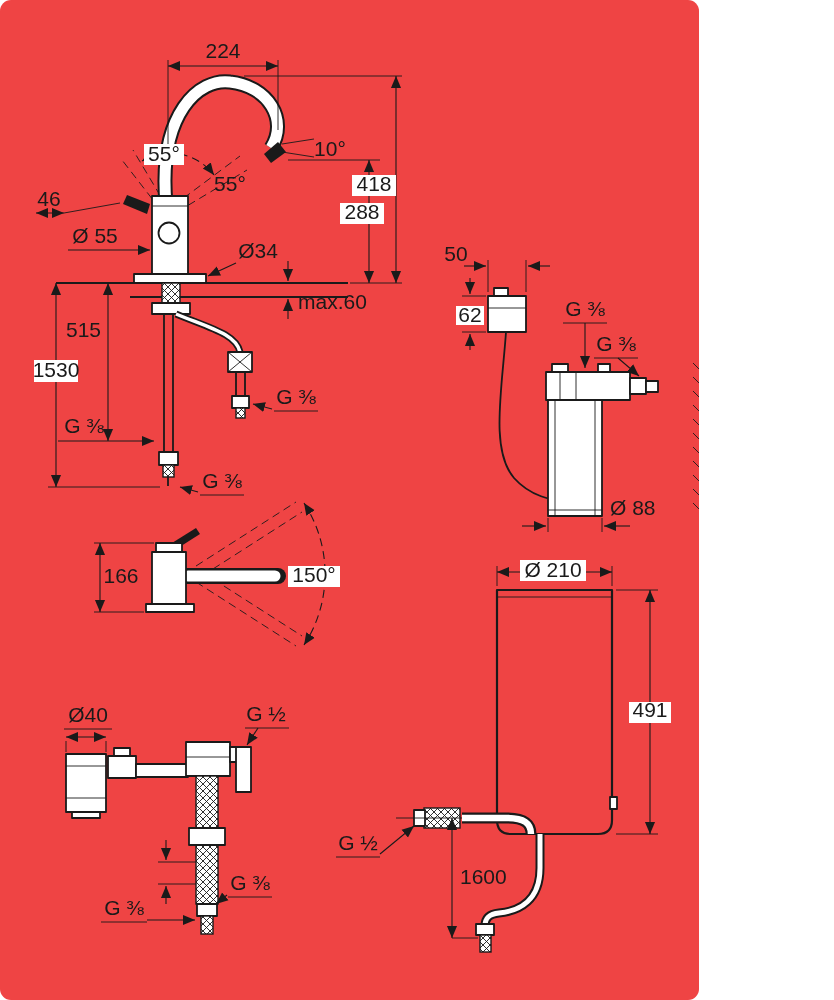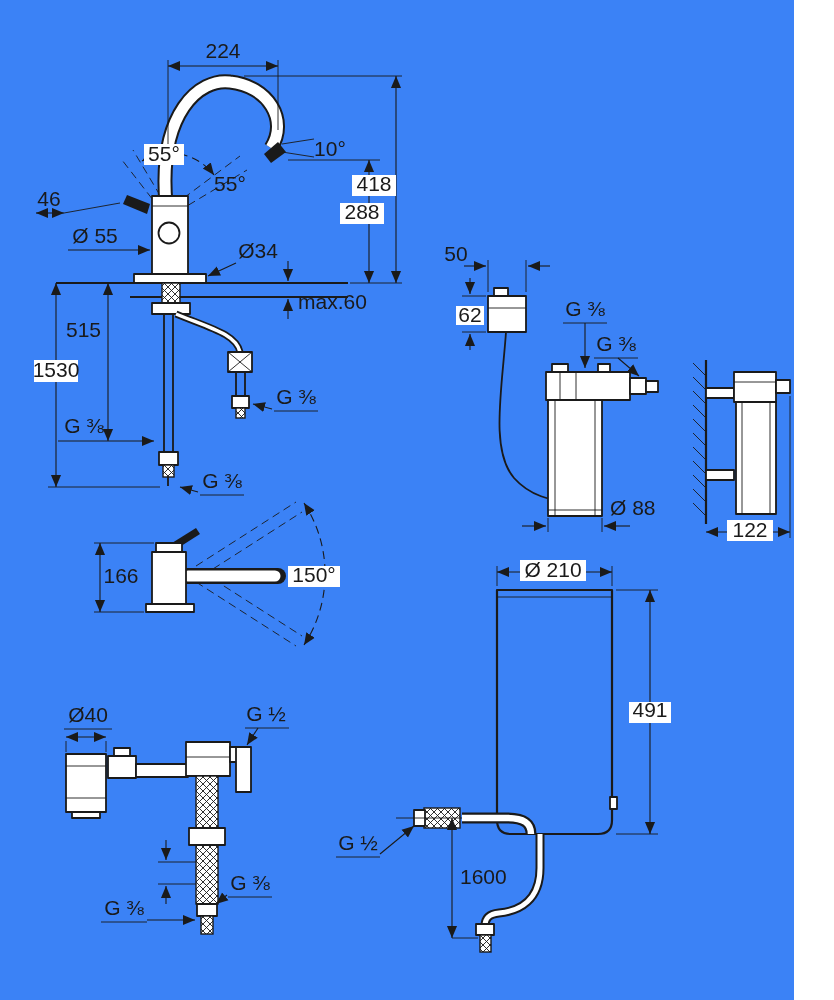--- a/index.html
+++ b/index.html
@@ -1,16 +1,16 @@
 <!DOCTYPE html>
 <html><head>
 <meta charset="utf-8">
 <style>
   html,body{margin:0;padding:0;background:#ffffff;}
-  .stage{position:relative;width:794px;height:1000px;background:#3b82f6;overflow:hidden;}
+  .stage{position:relative;width:699px;height:1000px;background:#ef4444;overflow:hidden;border-radius:11px;}
   svg{display:block;}
   
   .s  {stroke:#1a1a1a;stroke-width:1.8;fill:none;stroke-linejoin:round;}
   .sf {stroke:#1a1a1a;stroke-width:1.8;fill:#ffffff;stroke-linejoin:round;}
   .fill{fill:#1a1a1a;stroke:none;}
   .d  {stroke:#1a1a1a;stroke-width:1.1;fill:none;}
   .e  {stroke:#1a1a1a;stroke-width:0.9;fill:none;}
   .dash{stroke-dasharray:8 5;}
   .tubeO{stroke:#1a1a1a;fill:none;}
   .tubeI{stroke:#ffffff;fill:none;}

